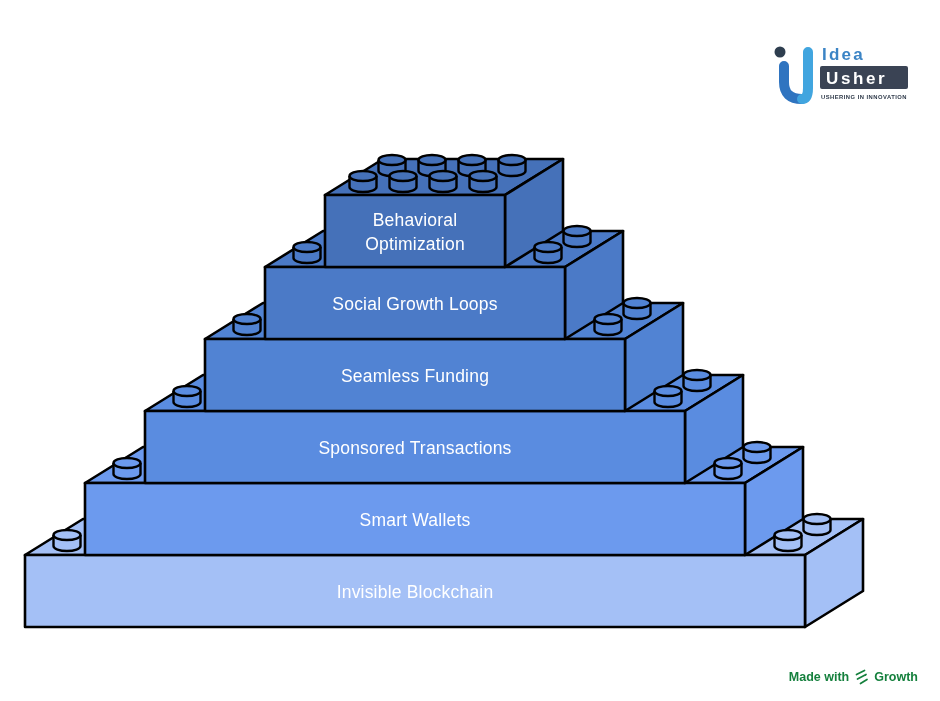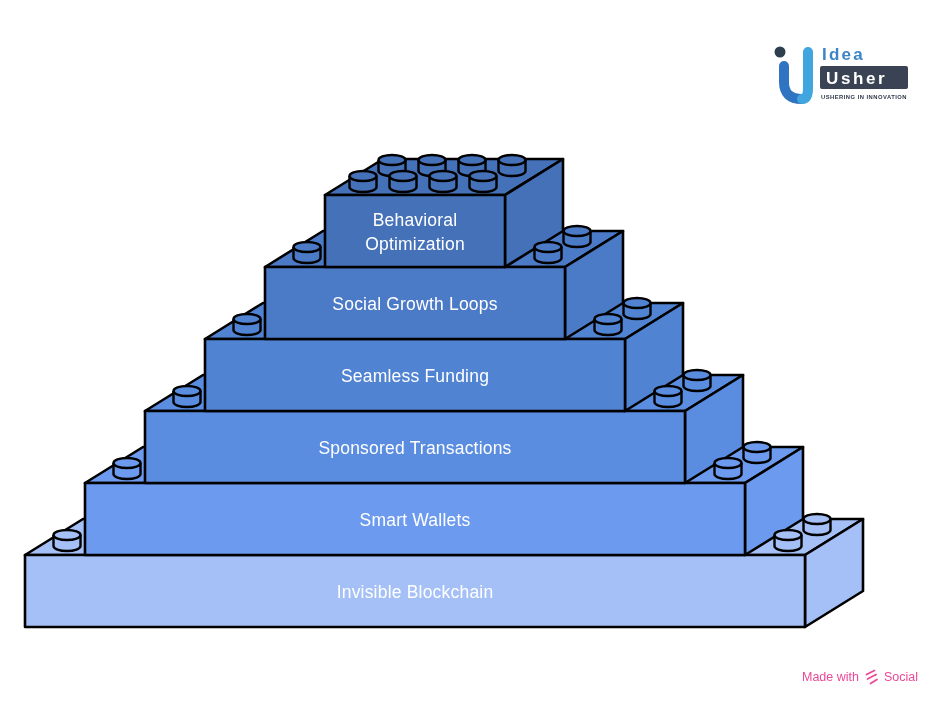--- a/index.html
+++ b/index.html
@@ -30,21 +30,21 @@
     font-weight: 700; font-size: 17px; letter-spacing: 2.6px;
   }
   .logo-tagline {
     font-family: "Liberation Sans", sans-serif;
     font-weight: 700; font-size: 6.2px; letter-spacing: 0.5px;
   }
   
   .watermark {
     position: absolute; right: 22px; bottom: 16px;
     display: flex; align-items: center; gap: 5px;
-    color: #ec4899; font-size: 12.5px; font-weight: 400;
+    color: #15803d; font-size: 12.5px; font-weight: 700;
     font-family: "Liberation Sans", sans-serif;
   }
   .watermark svg { display: block; }
 </style>
 </head>
 <body>
 
 <div class="canvas">
 
   <svg class="pyramid-svg" width="940" height="701" viewBox="0 0 940 701">
@@ -160,16 +160,16 @@
 
   <div class="watermark">
     <span>Made with</span>
     <svg width="15" height="16" viewBox="0 0 15 16">
       <g stroke="currentColor" stroke-width="1.7" stroke-linecap="round" fill="none">
         <path d="M 2.5 5.5 L 10.5 1.5"></path>
         <path d="M 3.5 10 L 12 5.5"></path>
         <path d="M 6.5 14.5 L 13 10.5"></path>
       </g>
     </svg>
-    <span>Social</span>
+    <span>Growth</span>
   </div>
 
 </div>
 
 </body></html>

